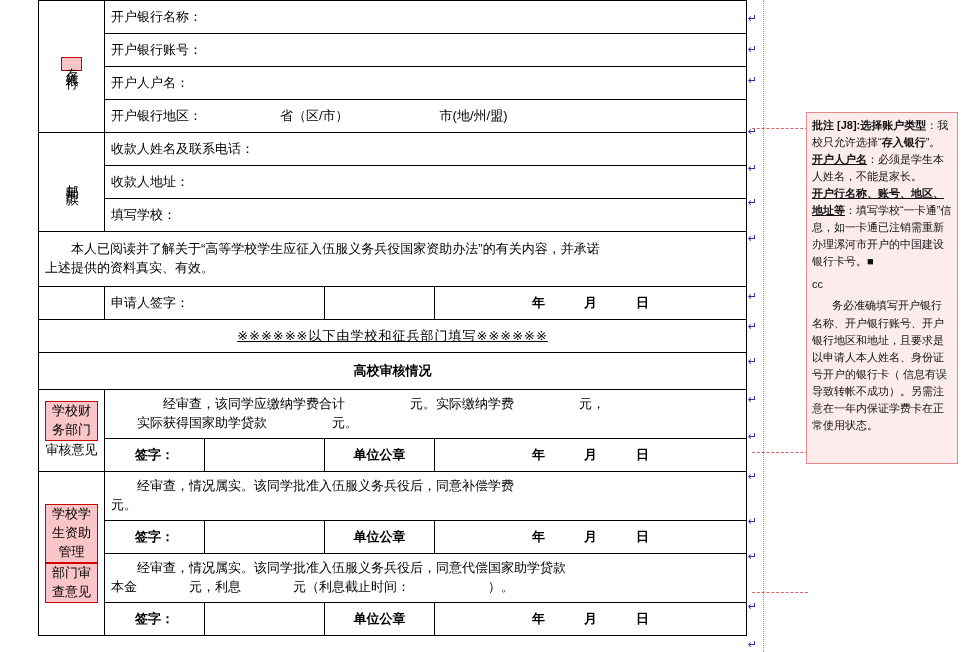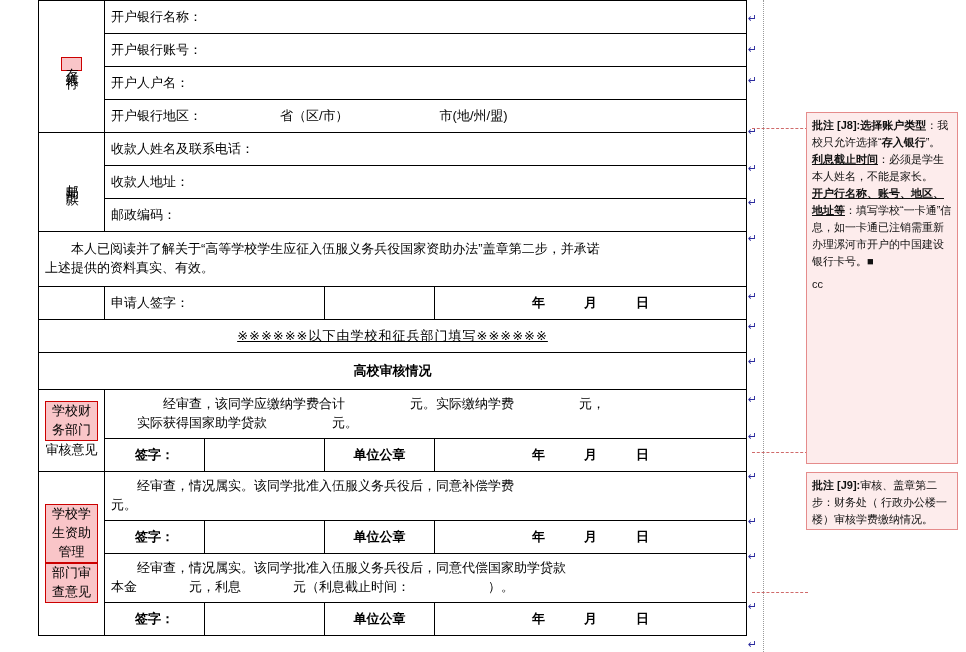--- a/index.html
+++ b/index.html
@@ -145,26 +145,26 @@
     <tr>
       <td class="vcat" rowspan="3">
         <span class="vtxt">邮局汇款</span>
       </td>
       <td colspan="5">收款人姓名及联系电话：</td>
     </tr>
     <tr>
       <td colspan="5">收款人地址：</td>
     </tr>
     <tr>
-      <td colspan="5">邮政编码：</td>
+      <td colspan="5">填写学校：</td>
     </tr>
 
     <tr>
       <td colspan="6" style="height:48px;">
-        <div class="indent">本人已阅读并了解关于“高等学校学生应征入伍服义务兵役国家资助办法”盖章第二步，并承诺</div>
+        <div class="indent">本人已阅读并了解关于“高等学校学生应征入伍服义务兵役国家资助办法”的有关内容，并承诺</div>
         <div>上述提供的资料真实、有效。</div>
       </td>
     </tr>
 
     <tr>
       <td>&nbsp;</td>
       <td colspan="2">申请人签字：</td>
       <td>&nbsp;</td>
       <td colspan="2" class="ctr">年　　　月　　　日</td>
     </tr>
@@ -250,23 +250,21 @@
 </div>
 
 <div class="leader" style="left:752px;top:128px;width:56px;transform:rotate(0deg);"></div>
 <div class="leader" style="left:752px;top:452px;width:56px;"></div>
 <div class="leader" style="left:752px;top:592px;width:56px;"></div>
 
 <div class="comments">
 
   <div class="balloon" style="top:112px;height:352px;">
     <span class="tag">批注 [J8]:</span><span class="bold">选择账户类型</span>：我校只允许选择“<span class="bold">存入银行</span>”。<br>
-    <span class="bold u">利息截止时间</span>：必须是学生本人姓名，不能是家长。<br>
+    <span class="bold u">开户人户名</span>：必须是学生本人姓名，不能是家长。<br>
     <span class="bold u">开户行名称、账号、地区、地址等</span>：填写学校“一卡通”信息，如一卡通已注销需重新办理漯河市开户的中国建设银行卡号。<span class="bold">■</span>
     <div style="margin-top:6px;">cc</div>
+    <div style="margin-top:4px;text-indent:20px;">务必准确填写开户银行名称、开户银行账号、开户银行地区和地址，且要求是以申请人本人姓名、身份证号开户的银行卡（ 信息有误导致转帐不成功）。另需注意在一年内保证学费卡在正常使用状态。</div>
   </div>
 
-  <div class="balloon" style="top:472px;height:58px;">
-    <span class="tag">批注 [J9]:</span><span>审核、盖章第二步：财务处（ 行政办公楼一楼）审核学费缴纳情况。</span>
-  </div>
 
 
 </div>
 
 </body></html>

